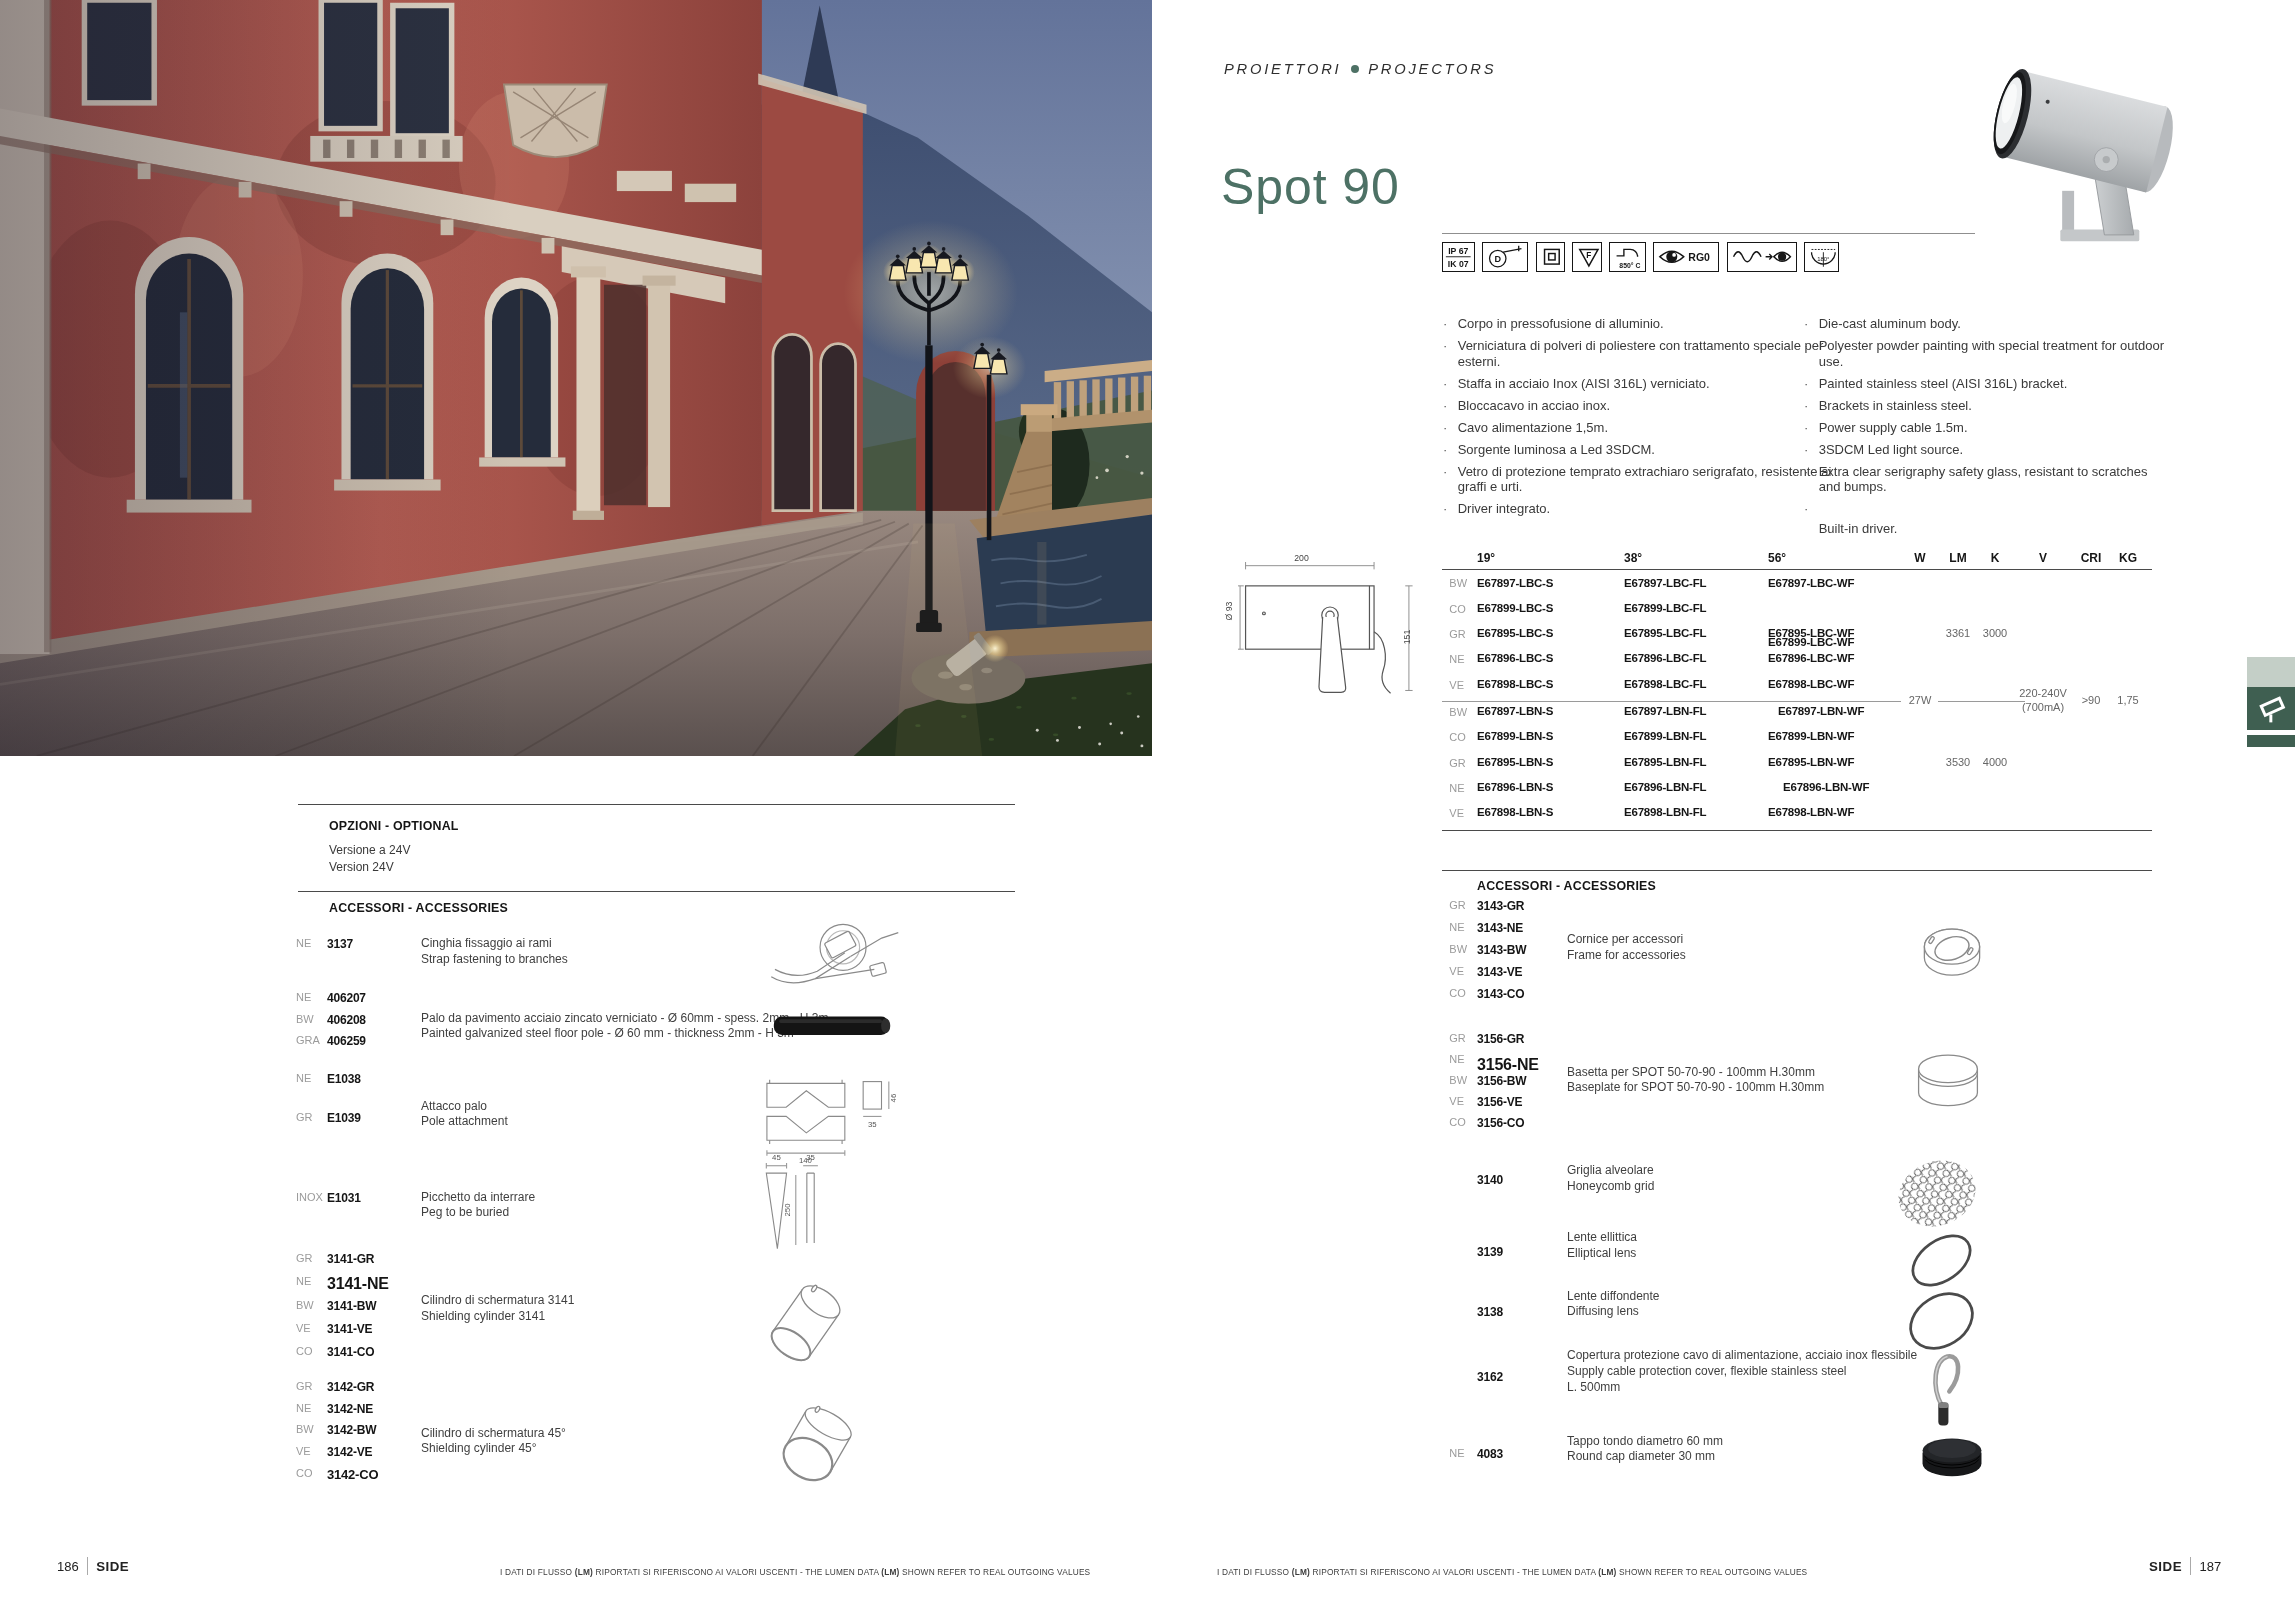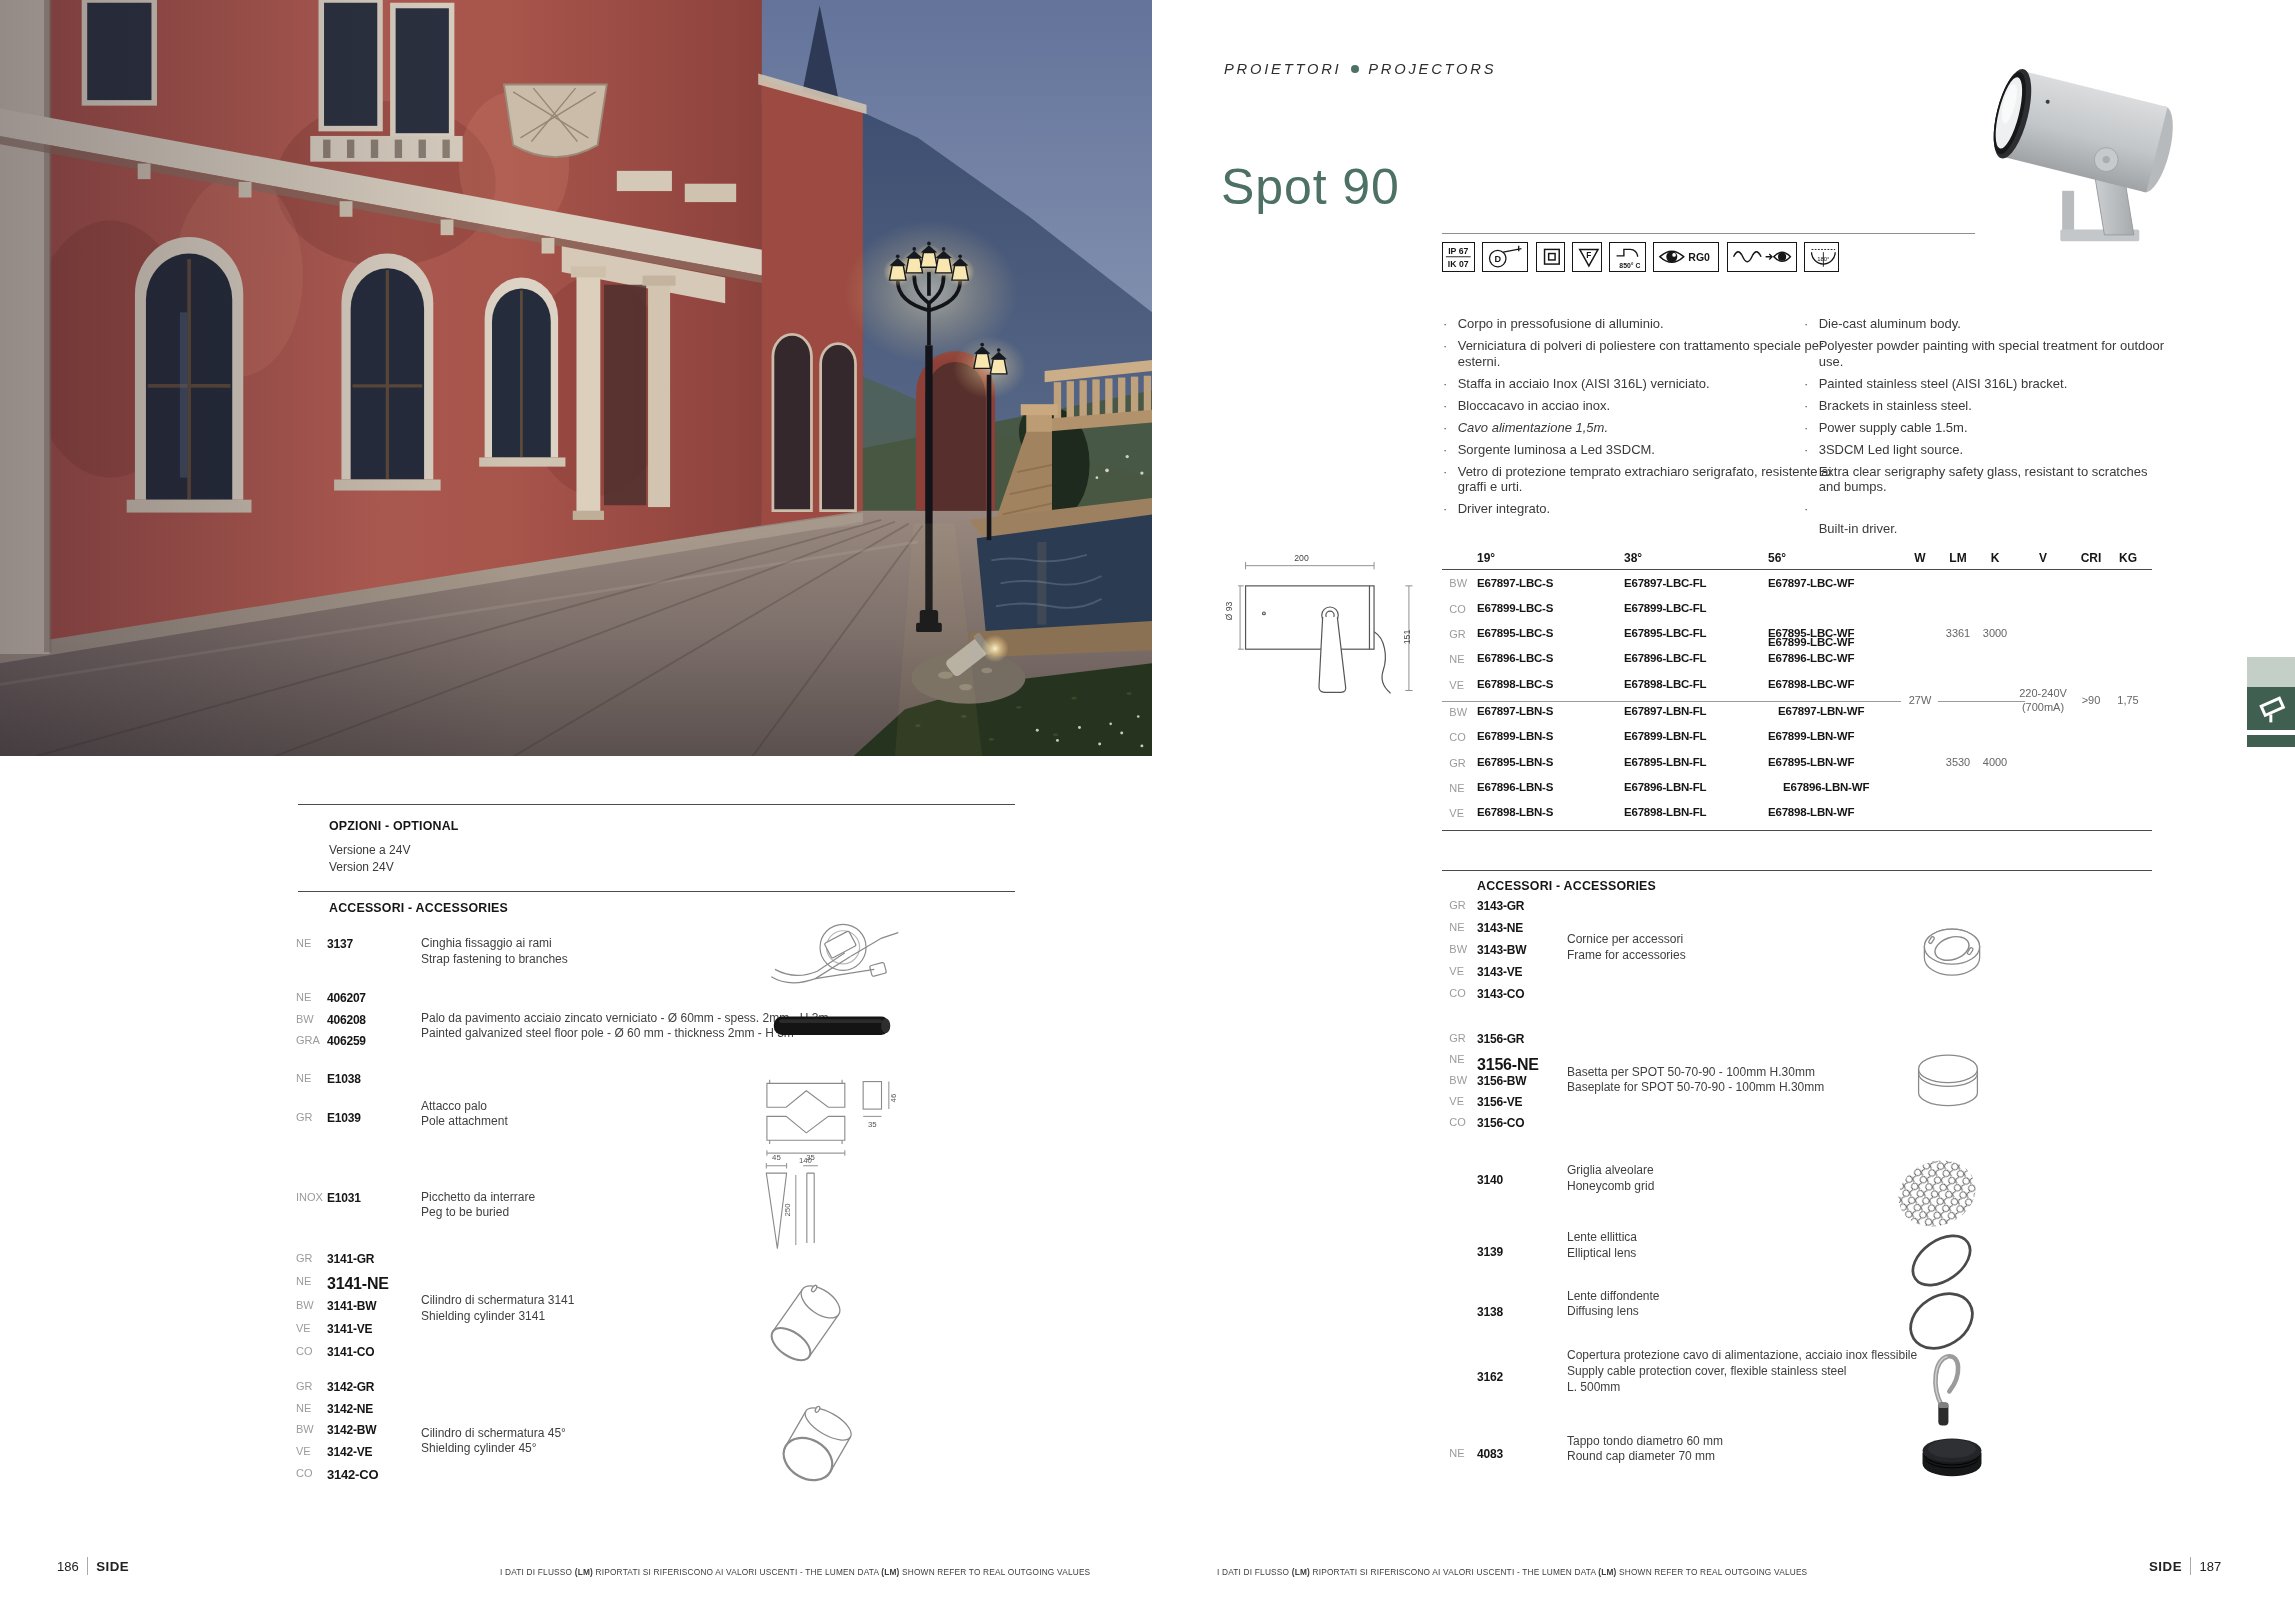--- a/index.html
+++ b/index.html
@@ -402,21 +402,21 @@
       <div class="fitem">
         <div class="fdot">·</div>
         <div style="flex: 1 1 0%;">Staffa in acciaio Inox (AISI 316L) verniciato.</div>
       </div>
       <div class="fitem">
         <div class="fdot">·</div>
         <div style="flex: 1 1 0%;">Bloccacavo in acciao inox.</div>
       </div>
       <div class="fitem">
         <div class="fdot">·</div>
-        <div style="flex: 1 1 0%; font-style: italic;">Cavo alimentazione 1,5m.</div>
+        <div style="flex: 1 1 0%;">Cavo alimentazione 1,5m.</div>
       </div>
       <div class="fitem">
         <div class="fdot">·</div>
         <div style="flex: 1 1 0%;">Sorgente luminosa a Led 3SDCM.</div>
       </div>
       <div class="fitem">
         <div class="fdot">·</div>
         <div style="flex: 1 1 0%;">Vetro di protezione temprato extrachiaro serigrafato, resistente ai graffi e urti.</div>
       </div>
       <div class="fitem">
@@ -668,21 +668,21 @@
             <path d="M14 60 C2 38 6 10 20 6" fill="none" stroke="#cfcfcf" stroke-width="1.6"></path>
             <rect x="10" y="56" width="11" height="25" rx="4" fill="#2b2b2b"></rect>
             <rect x="10" y="56" width="11" height="6" rx="2" fill="#808080"></rect>
           </svg>
         </div>
       </div>
       <div style="position: absolute; left: 0px; top: 0px; width: 100%;">
         <div class="fin" style="left: 7.3px; top: 577px;">NE</div>
         <div class="code" style="left: 35px; top: 577px; font-size: 12px; text-align: center;">4083</div>
         <div class="desc" style="left: 125px; top: 564px;">Tappo tondo diametro 60 mm</div>
-        <div class="desc" style="left: 125px; top: 579px;">Round cap diameter 70 mm</div>
+        <div class="desc" style="left: 125px; top: 579px;">Round cap diameter 30 mm</div>
         <div class="accimg" style="left: 475px; top: 562px; width: 70px; height: 50px;">
           <svg viewBox="0 0 76 54">
             <path d="M6 22 L6 34 A32 14 0 0 0 70 34 L70 22" fill="#17181a"></path>
             <ellipse cx="38" cy="20" rx="32" ry="13" fill="#232528"></ellipse>
             <ellipse cx="38" cy="18" rx="26" ry="10" fill="#2e3034"></ellipse>
             <path d="M9 30 A30 12 0 0 0 67 30" stroke="#000" fill="none"></path>
             <path d="M8 26 A31 13 0 0 0 68 26" stroke="#000" fill="none"></path>
           </svg>
         </div>
       </div>

